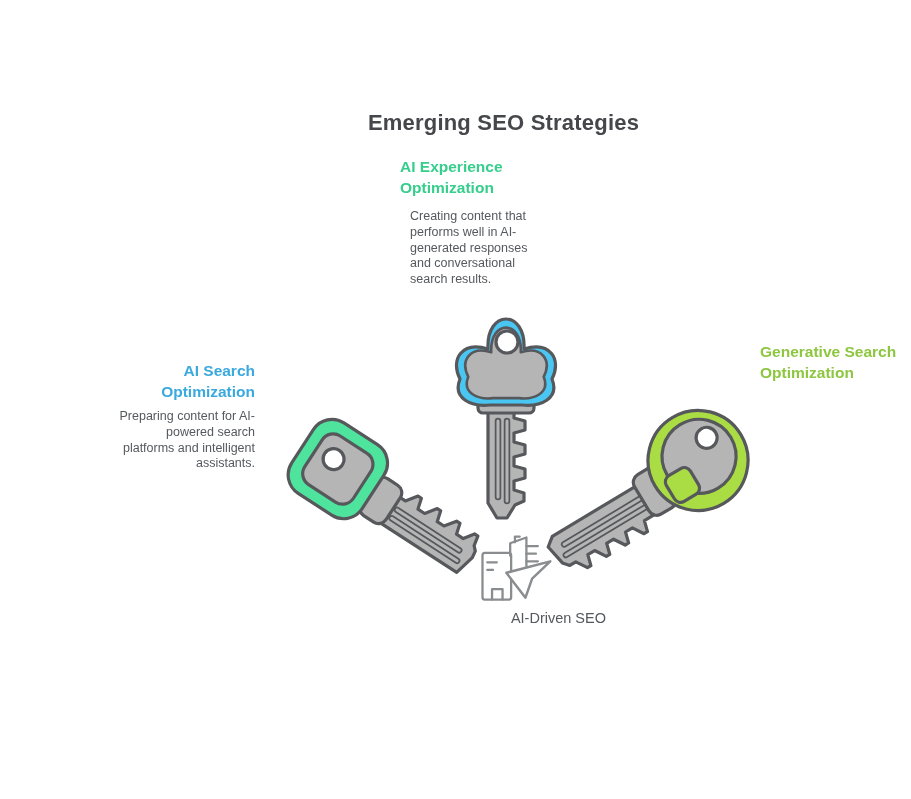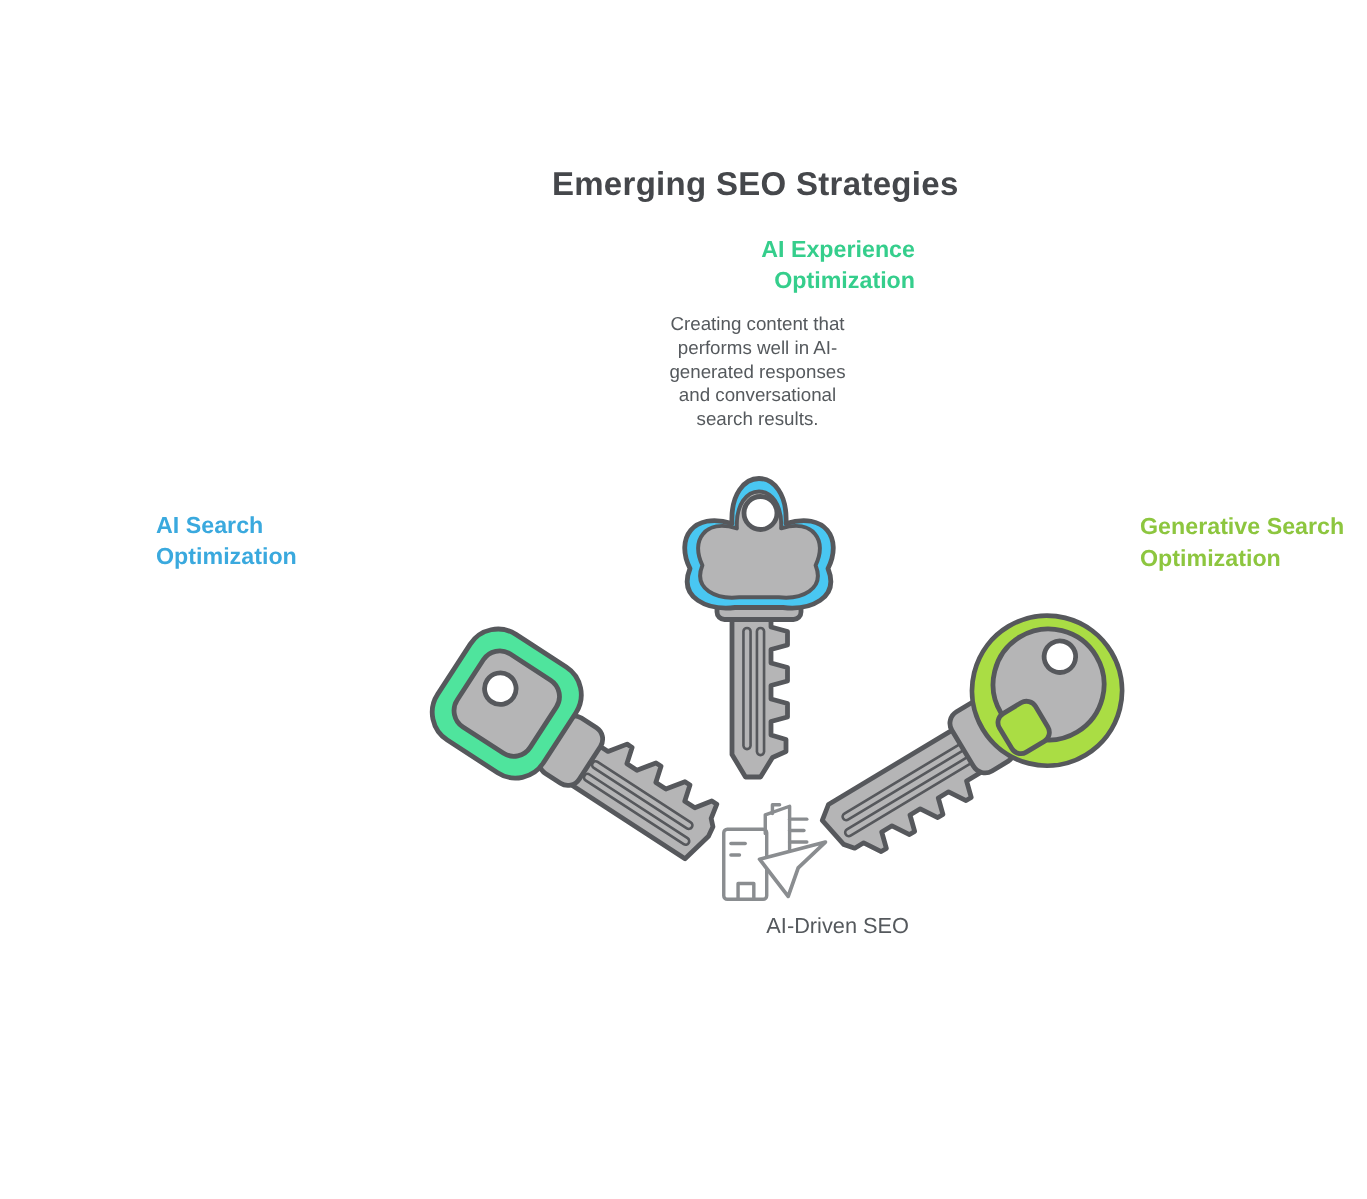--- a/index.html
+++ b/index.html
@@ -15,23 +15,23 @@
     color:var(--title-color,#45474b);
   }
   .heading{
     font-size:15.5px;line-height:21px;font-weight:700;
     white-space:pre-line;
   }
   .desc{
     font-size:12.5px;line-height:15.8px;font-weight:400;
     color:var(--text-color,#55595d);white-space:pre-line;
   }
-  .h-top{left:352px;top:156px;width:210px;text-align:right;color:var(--accent-top,#35ce8c);}
-  .p-top{left:362px;top:209px;width:190px;text-align:center;}
-  .h-left{left:56px;top:340px;width:151px;text-align:left;color:var(--accent-left,#3aa9de);}
+  .h-top{left:352px;top:156px;width:210px;text-align:left;color:var(--accent-top,#35ce8c);}
+  .p-top{left:362px;top:209px;width:190px;}
+  .h-left{left:56px;top:360px;width:151px;text-align:right;color:var(--accent-left,#3aa9de);}
   .p-left{left:56px;top:409px;width:151px;text-align:right;}
   .h-right{left:712px;top:341px;width:162px;text-align:left;color:var(--accent-right,#8dc63f);}
   .p-right{left:712px;top:393px;width:162px;text-align:left;}
   .center-label{
     left:358px;top:610px;width:200px;text-align:right;
     font-size:14.5px;color:var(--text-color,#55595d);
   }
   .key{position:absolute;}
   .key svg{display:block;}
   .key-center{left:402px;top:307px;width:112px;height:220px;}
@@ -60,20 +60,24 @@
   <div class="abs heading h-top">AI Experience
 Optimization</div>
   <div class="abs desc p-top">Creating content that
 performs well in AI-
 generated responses
 and conversational
 search results.</div>
 
   <div class="abs heading h-left">AI Search
 Optimization</div>
+  <div class="abs desc p-left">Preparing content for AI-
+powered search
+platforms and intelligent
+assistants.</div>
 
   <div class="abs heading h-right">Generative Search
 Optimization</div>
 
   <div class="key key-center">
     <svg width="112" height="220" viewBox="0 0 112 220" aria-hidden="true">
       <path class="outline body-gray" d="M38 102 L38 196 L47 211 L57 211 L65 198 L74 194 L74 186 L64 183 L64 174 L75 171 L75 162 L64 159 L64 150 L75 147 L75 138 L64 135 L64 126 L75 123 L75 114 L64 111 L64 104 L74 102 Z"></path>
       <line class="groove-dark" x1="48" y1="114" x2="48" y2="190"></line>
       <line class="groove-lite" x1="48" y1="114" x2="48" y2="190"></line>
       <line class="groove-dark" x1="57" y1="114" x2="57" y2="194"></line>

